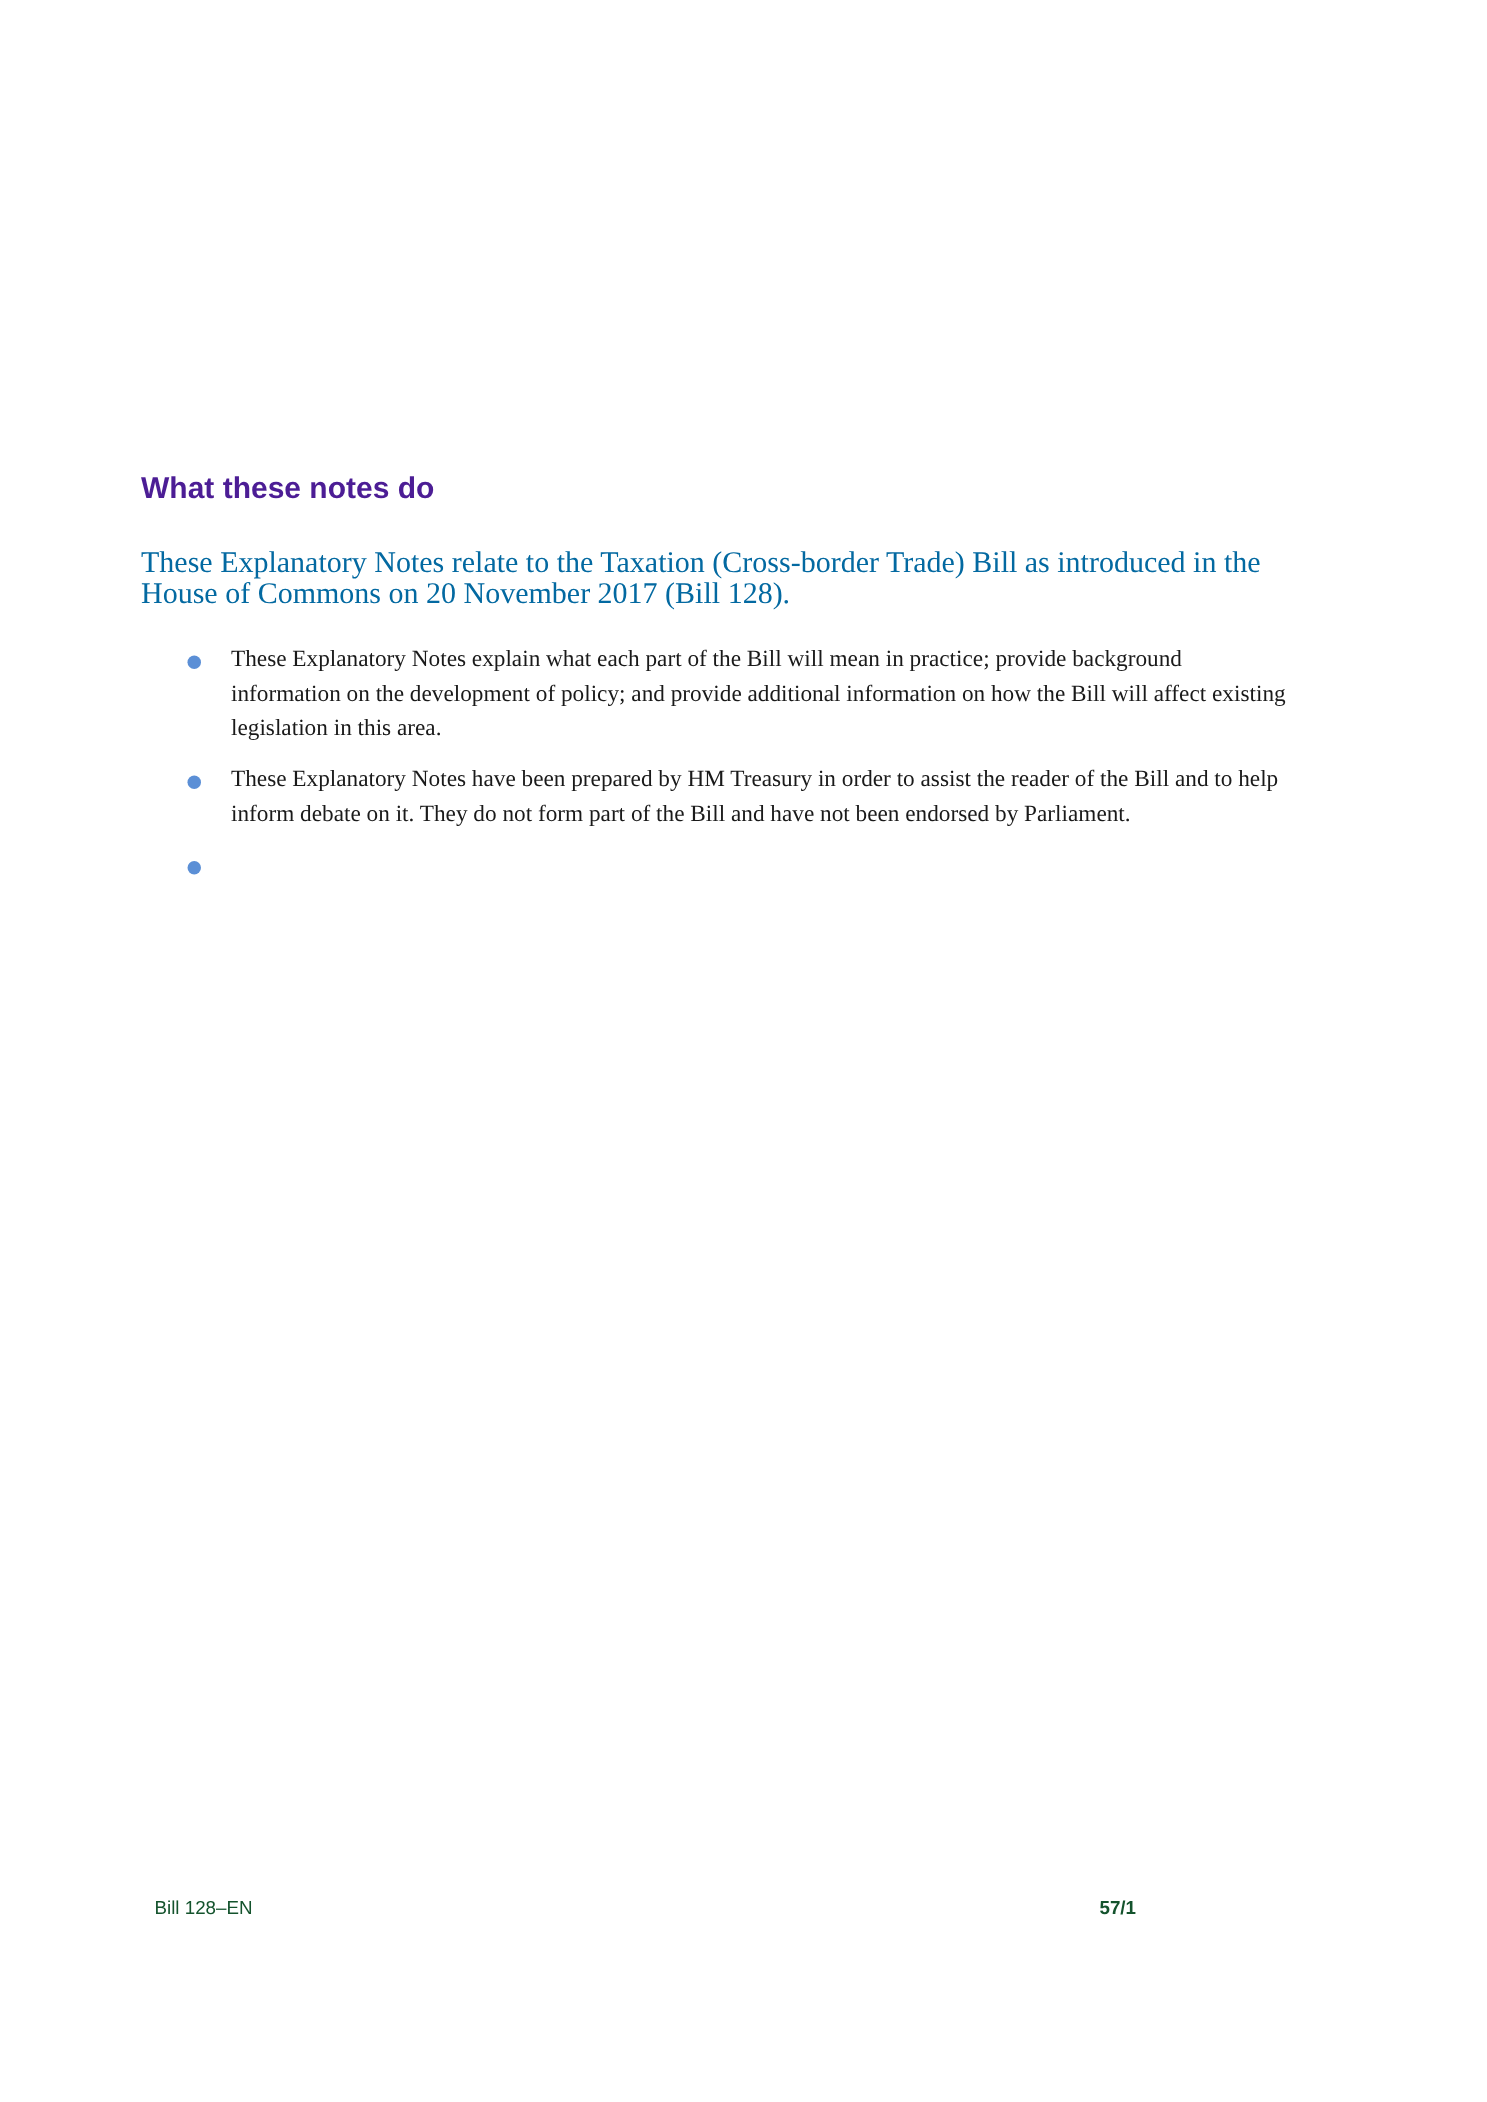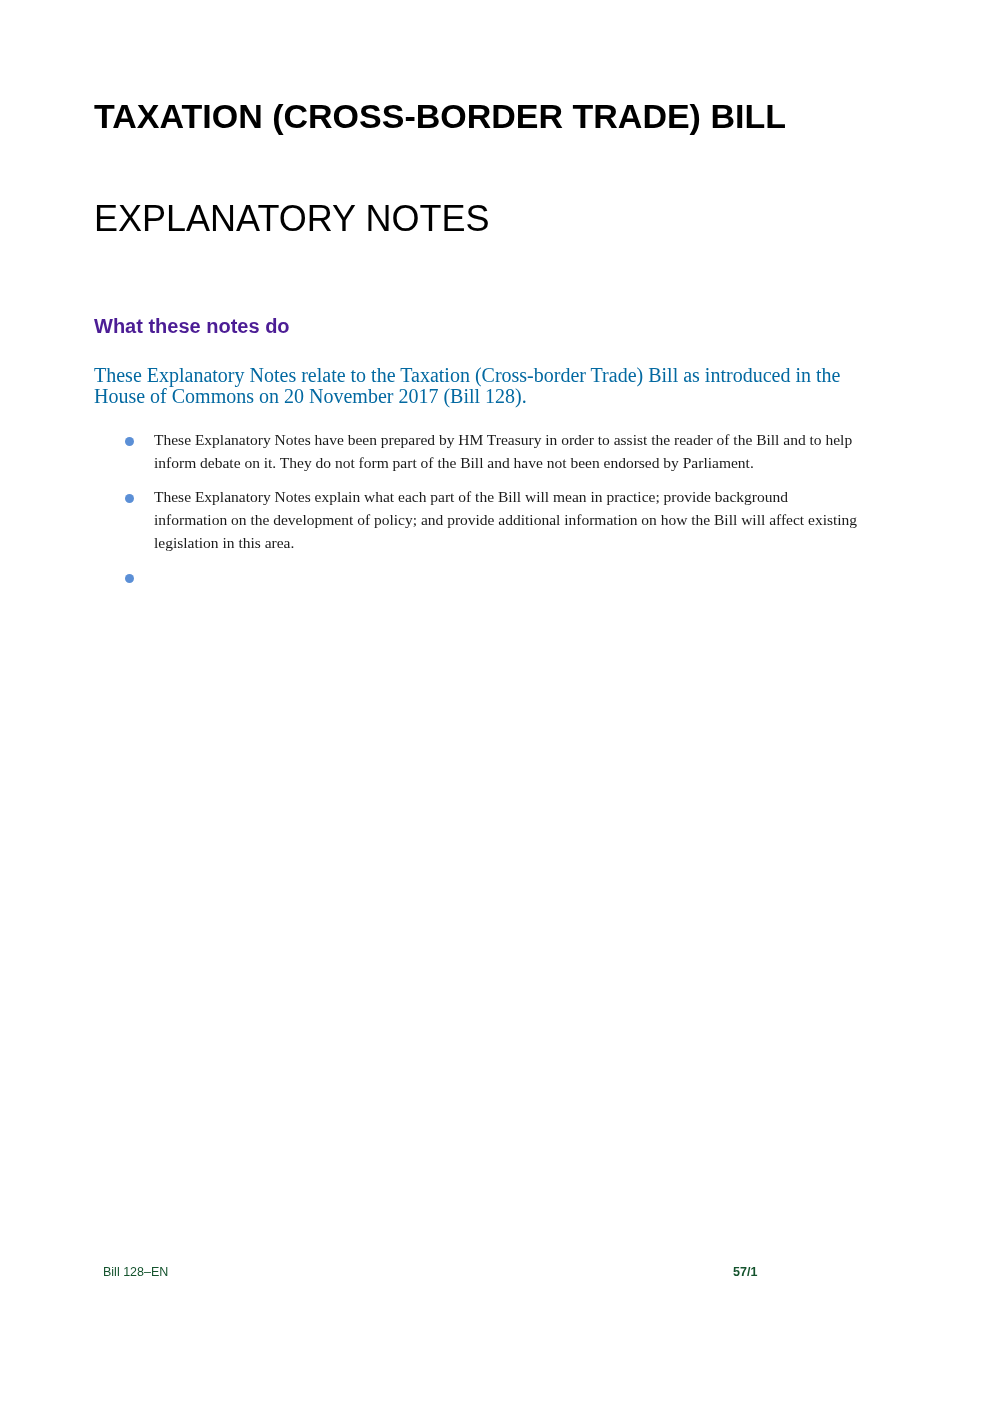--- a/index.html
+++ b/index.html
@@ -43,34 +43,32 @@
     font-family: "Liberation Sans", sans-serif; font-size: 12.5px; line-height: 16px;
     color: #14532d;
   }
   .footer-left { left: 103px; }
   .footer-right { left: 733px; font-weight: bold; }
 </style>
 </head>
 <body>
 
 <div class="page">
-  <h1 class="title">TAXATION (CROSS-BORDER TRADE) BILL</h1>
-  <h2 class="subtitle">EXPLANATORY NOTES</h2>
 
   <h3 class="section-heading">What these notes do</h3>
   <p class="intro">These Explanatory Notes relate to the Taxation (Cross-border Trade) Bill as introduced in the House of Commons on 20 November 2017 (Bill 128).</p>
 
   <ul class="bullets">
     <li class="bullet">
       <span class="bullet-dot"></span>
-      <span>These Explanatory Notes have been prepared by HM Treasury in order to assist the reader of the Bill and to help inform debate on it. They do not form part of the Bill and have not been endorsed by Parliament.</span>
+      <span>These Explanatory Notes explain what each part of the Bill will mean in practice; provide background information on the development of policy; and provide additional information on how the Bill will affect existing legislation in this area.</span>
     </li>
     <li class="bullet">
       <span class="bullet-dot"></span>
-      <span>These Explanatory Notes explain what each part of the Bill will mean in practice; provide background information on the development of policy; and provide additional information on how the Bill will affect existing legislation in this area.</span>
+      <span>These Explanatory Notes have been prepared by HM Treasury in order to assist the reader of the Bill and to help inform debate on it. They do not form part of the Bill and have not been endorsed by Parliament.</span>
     </li>
     <li class="bullet">
       <span class="bullet-dot"></span>
     </li>
   </ul>
 
   <div class="footer-left">Bill 128–EN</div>
   <div class="footer-right">57/1</div>
 </div>
 

